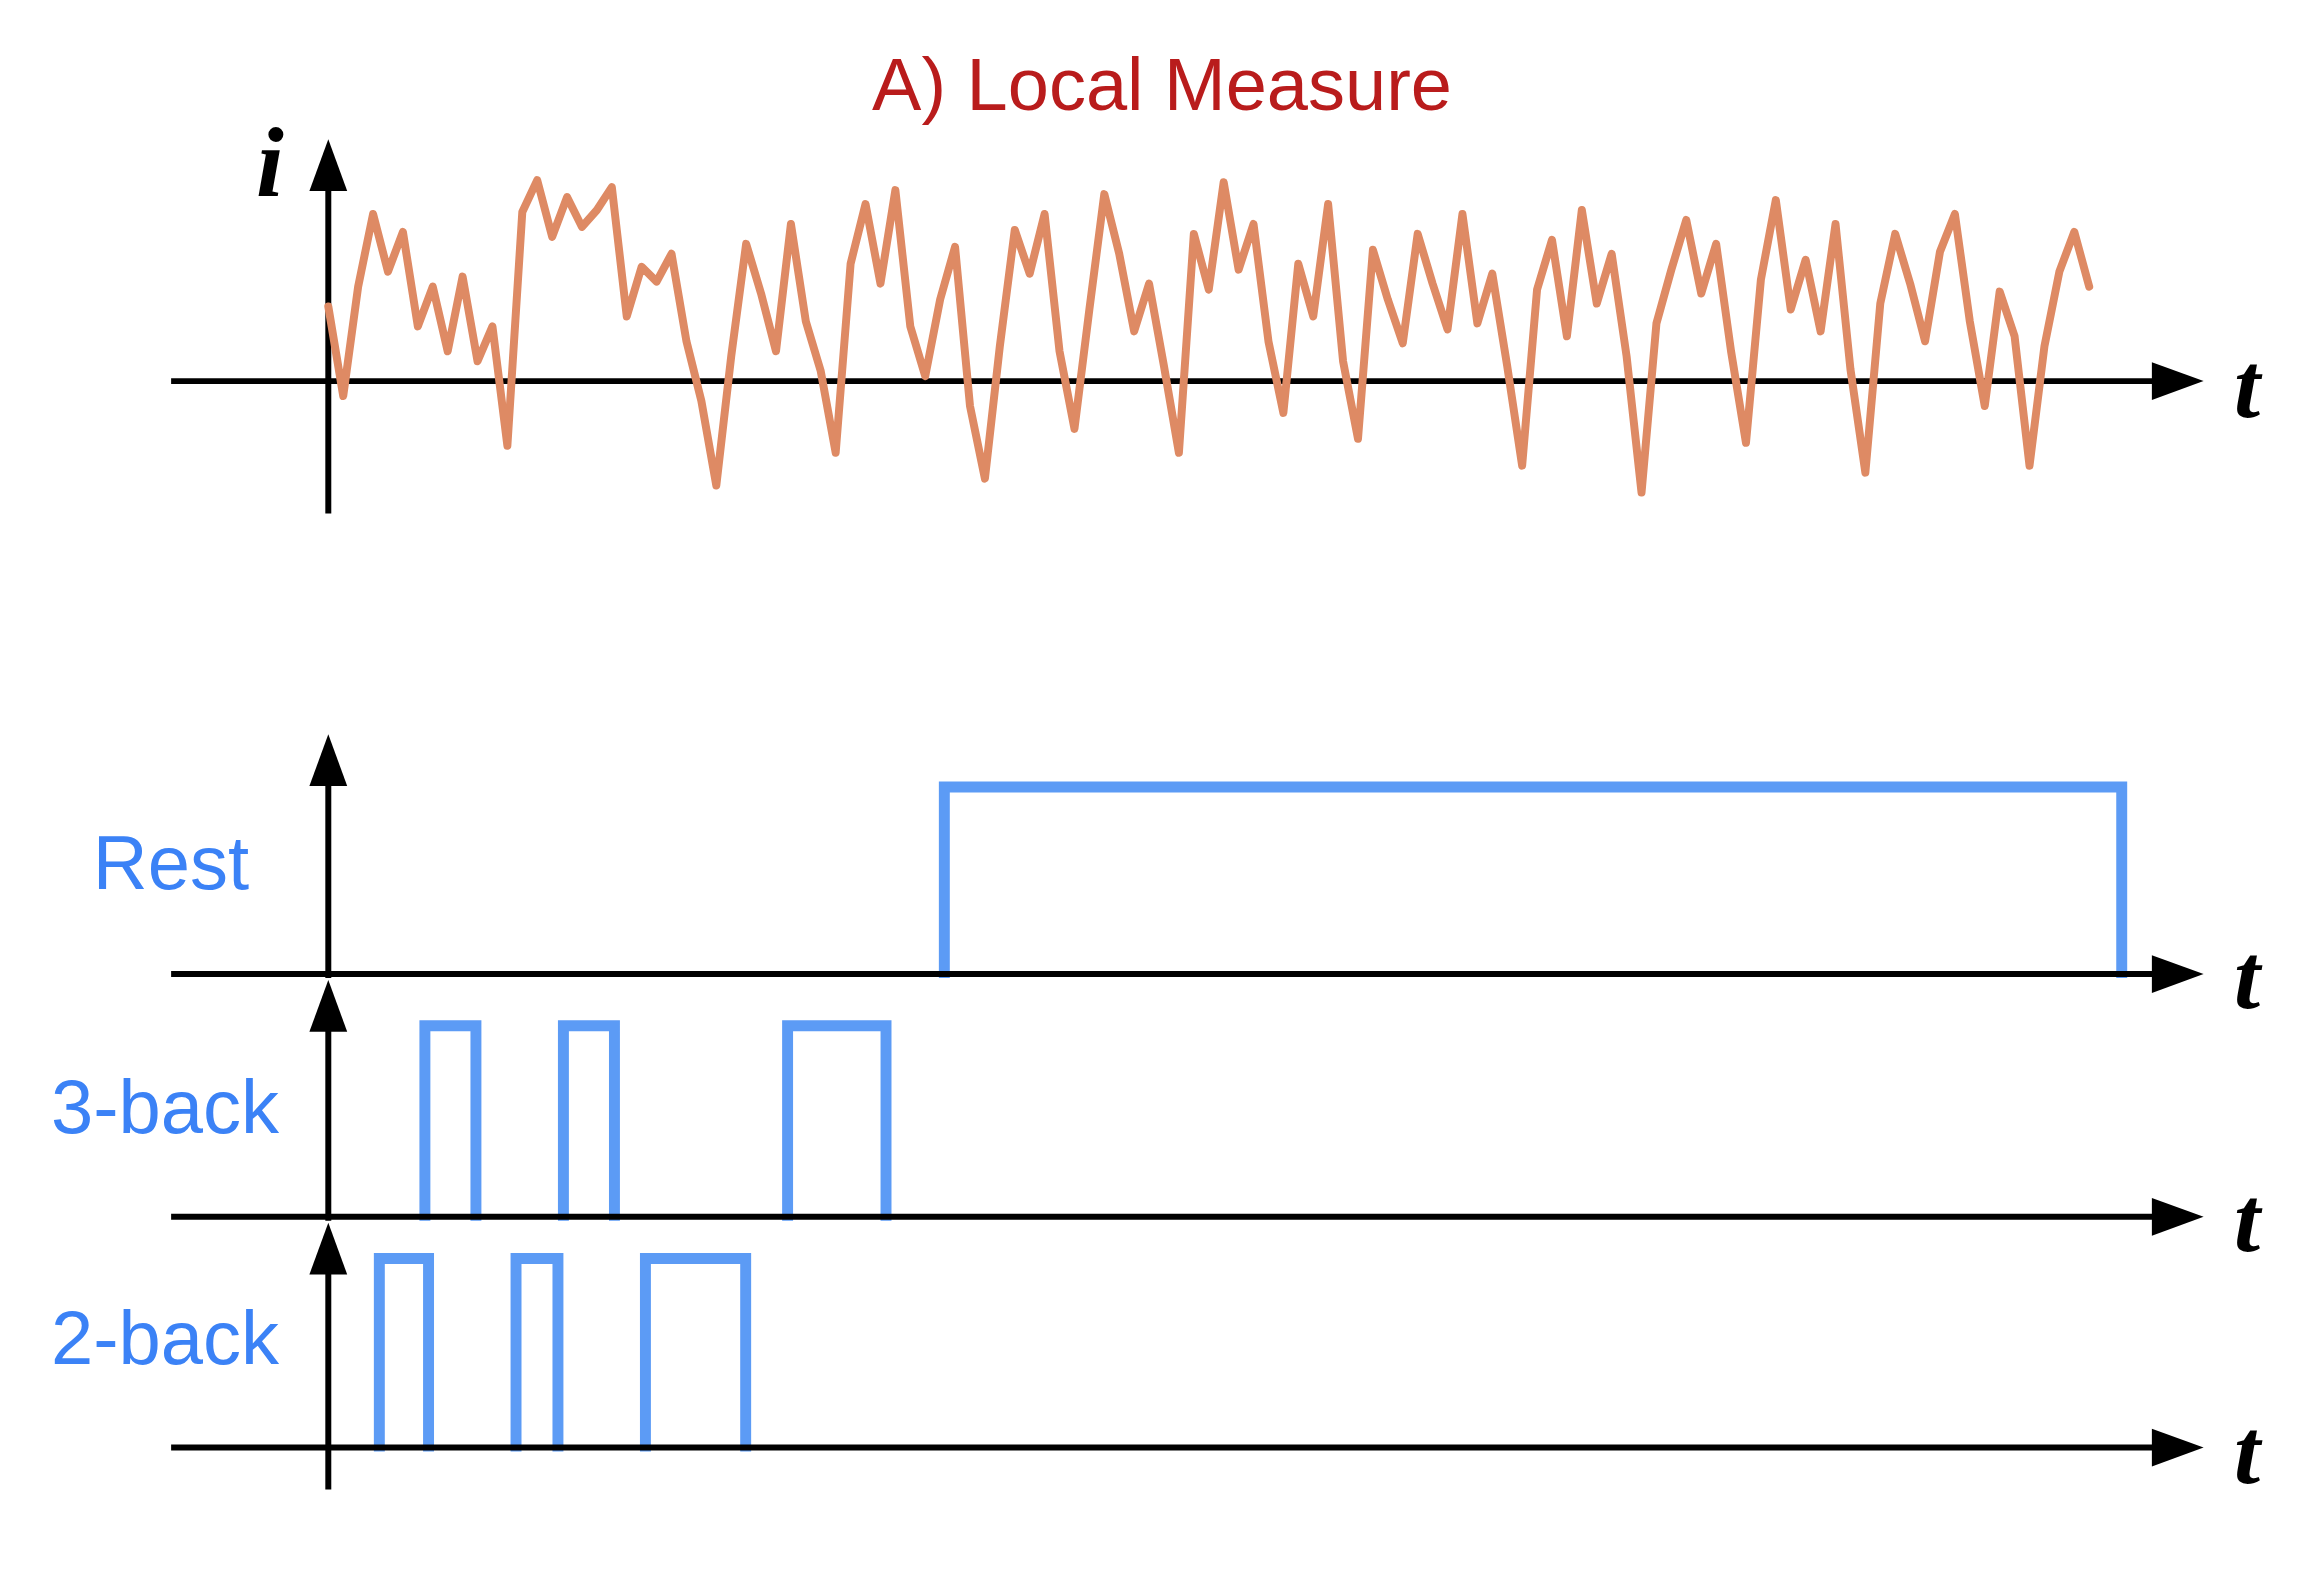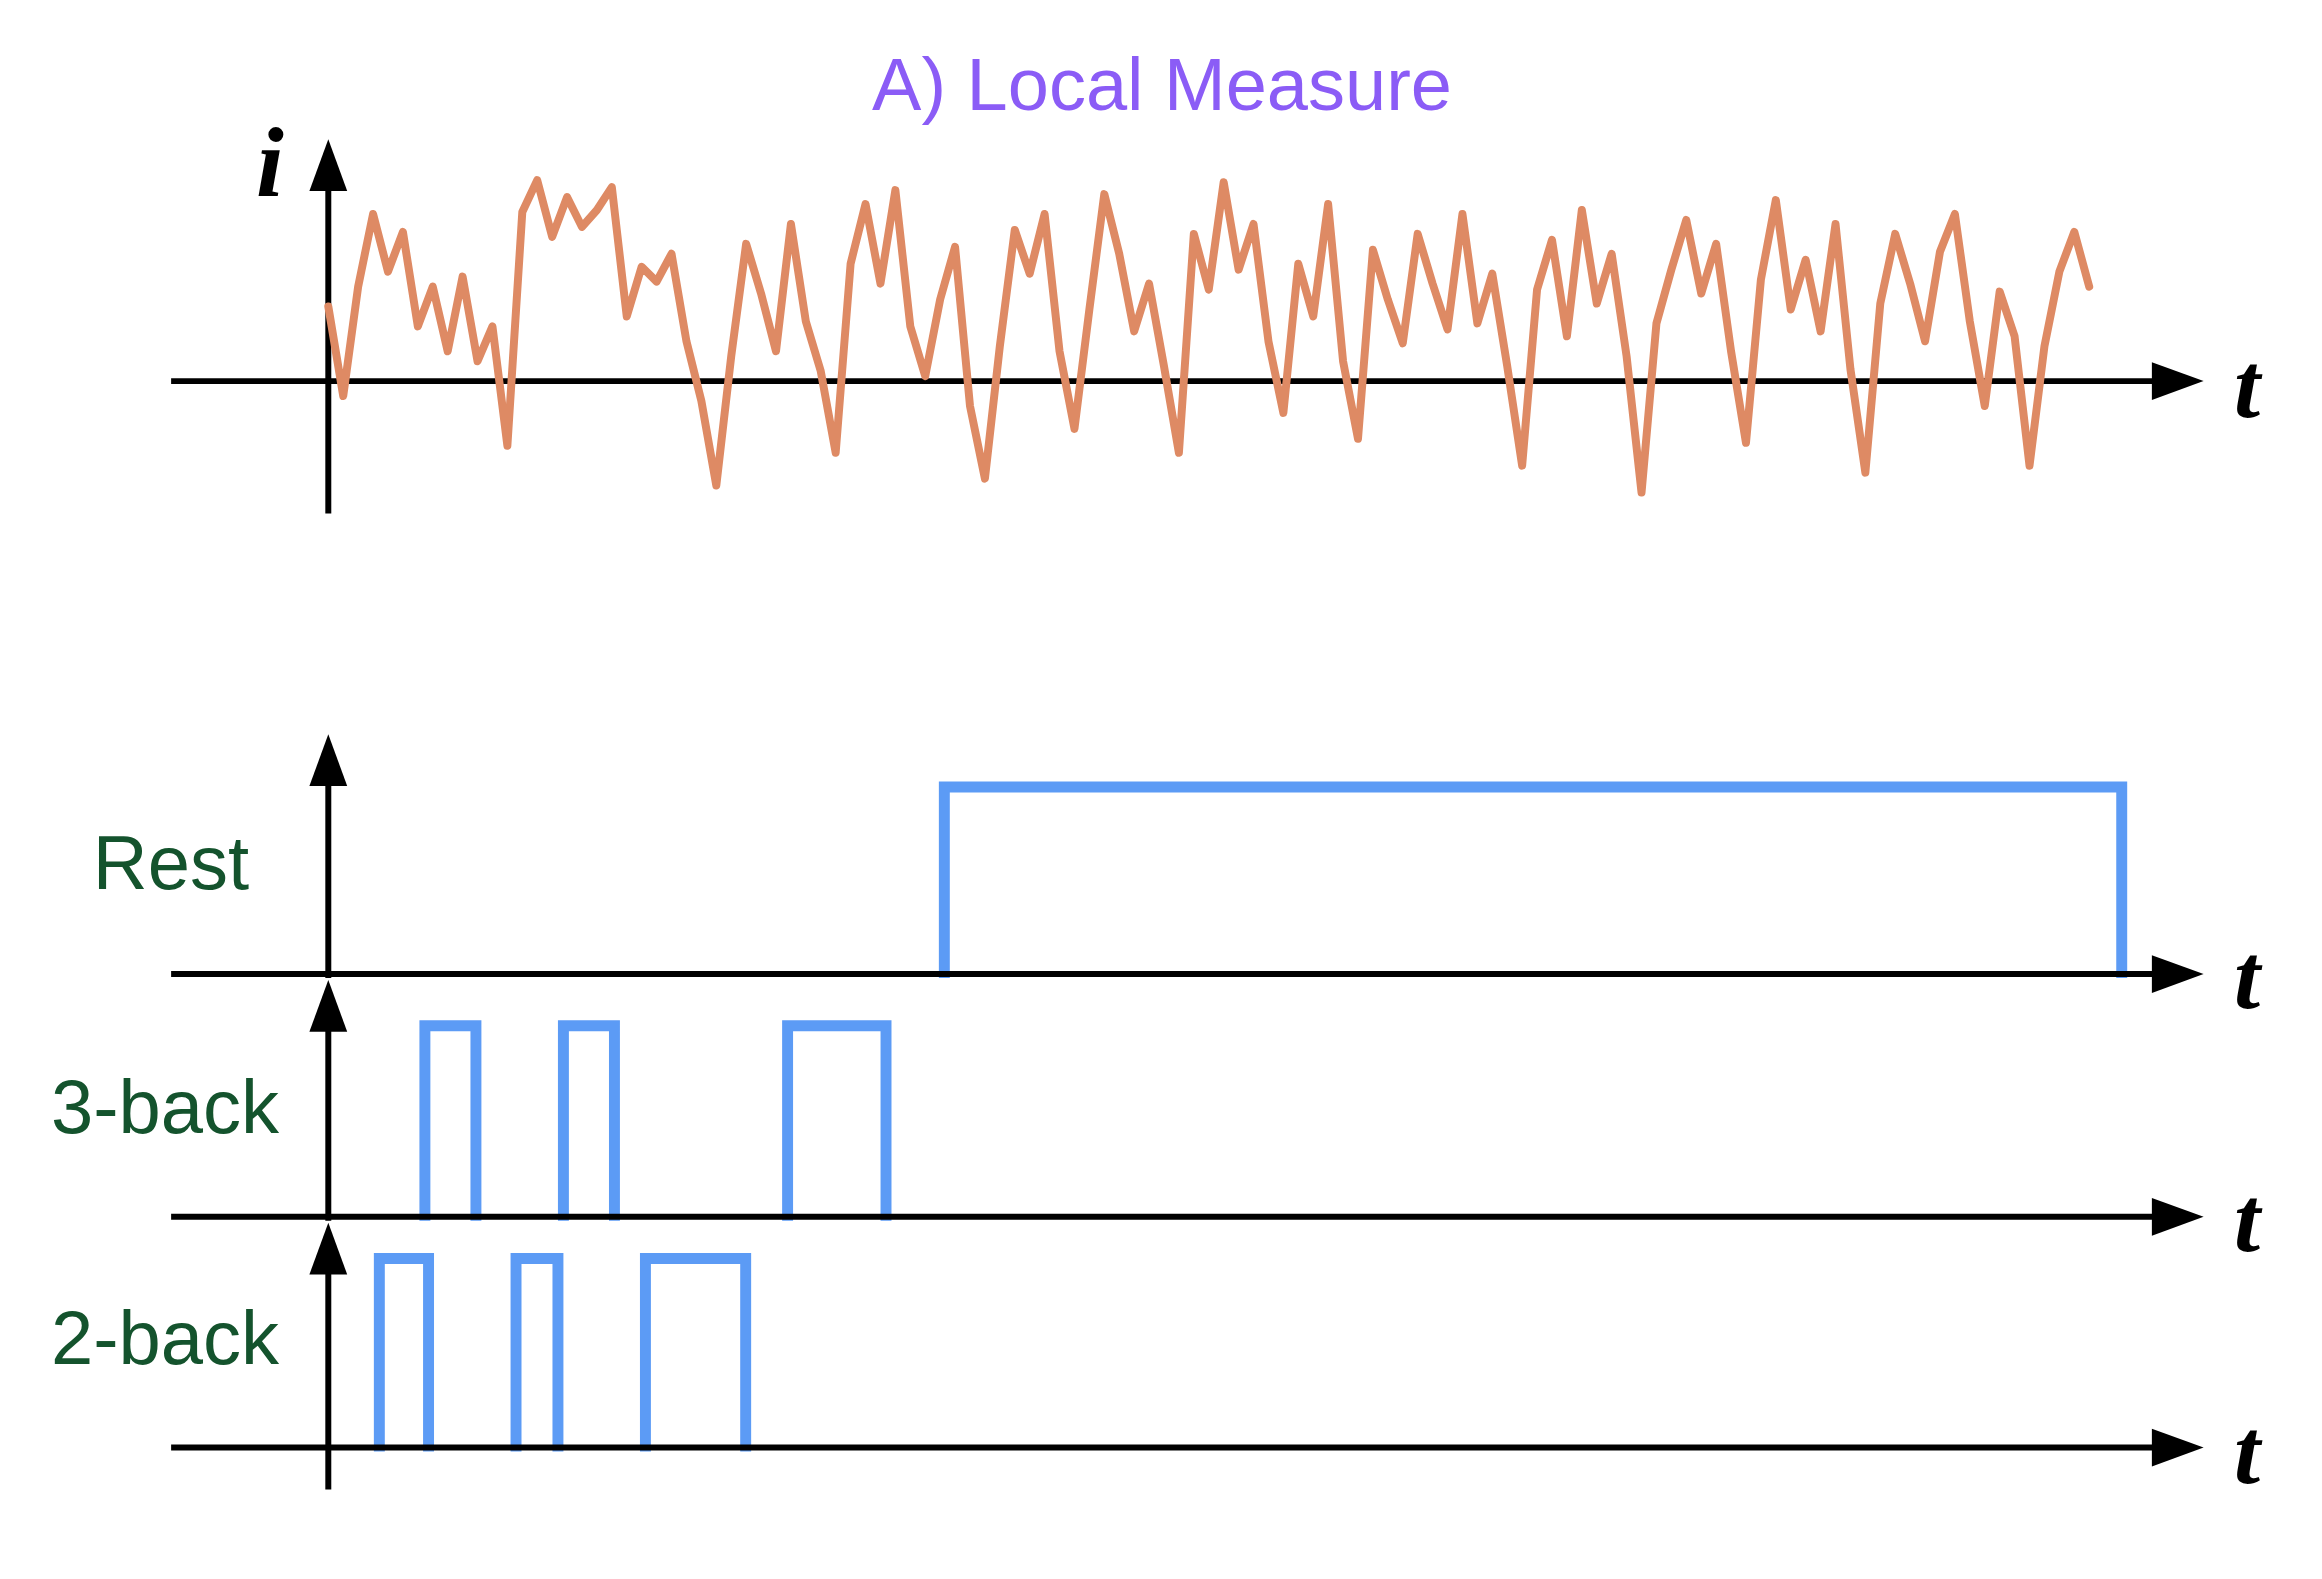--- a/index.html
+++ b/index.html
@@ -9,28 +9,28 @@
     background:#ffffff;
     font-family:"Liberation Sans", sans-serif;
     color:#000;
     overflow:hidden;
   }
   .fig-title{
     position:absolute;
     transform:translate(-50%,-50%);
     font-size:74px;
     white-space:nowrap;
-    color:#8b5cf6;
+    color:#b91c1c;
   }
   .row-label{
     position:absolute;
     transform:translate(-50%,-50%);
     font-size:76px;
     white-space:nowrap;
-    color:#14532d;
+    color:#3b82f6;
   }
   .math-label{
     position:absolute;
     transform:translate(-50%,-50%);
     font-family:"Liberation Serif", serif;
     font-style:italic;
     font-weight:700;
     color:#000;
     white-space:nowrap;
   }

